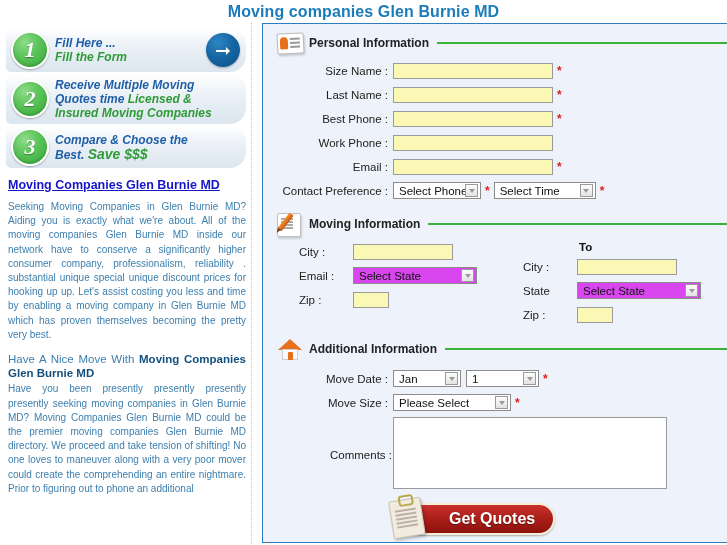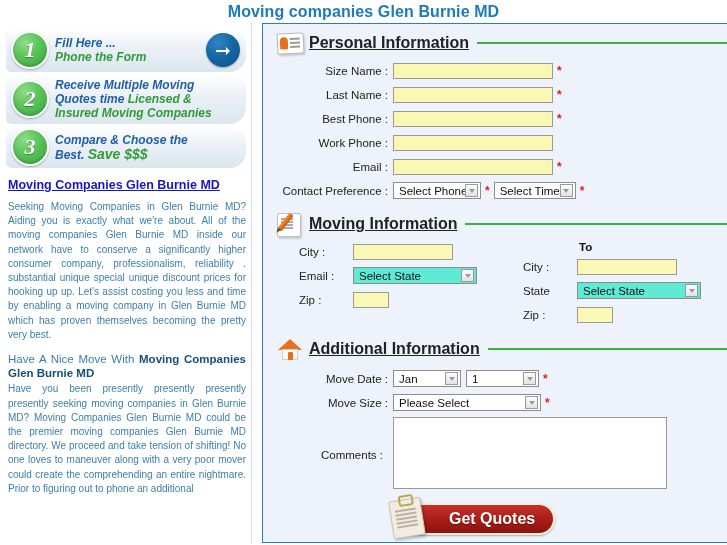--- a/index.html
+++ b/index.html
@@ -175,27 +175,26 @@
   }
   .sect-icon {
     flex: 0 0 30px;
     width: 30px;
     height: 26px;
     position: relative;
     margin-left: 4px;
     margin-right: 4px;
   }
   .sect-title {
-    font-size: 16px;
+    font-size: 12px;
     font-weight: bold;
     color: #222222;
     white-space: nowrap;
     padding-right: 8px;
     font-family: "Liberation Sans", sans-serif;
-    text-decoration: underline;
   }
   .sect-rule {
     flex: 1 1 auto;
     height: 2px;
     background: #3bb33b;
   }
 
   
   .ico-card {
     position: absolute;
@@ -333,45 +332,45 @@
     background: #ffffff;
     box-sizing: border-box;
     display: inline-flex;
     align-items: center;
     font-size: 11.5px;
     color: #111111;
     position: relative;
     padding-left: 5px;
     font-family: "Liberation Sans", sans-serif;
   }
-  .fsel.yellow { background: #5eead4; }
+  .fsel.yellow { background: #d946ef; }
   .fsel .arrow {
     position: absolute;
     right: 2px; top: 1px;
     width: 13px; height: 13px;
     background: linear-gradient(to bottom, #fdfdfd 0%, #e3e3e3 100%);
     border: 1px solid #9a9a9a;
     box-sizing: border-box;
     display: flex;
     align-items: center;
     justify-content: center;
   }
   .fsel .arrow::after {
     content: "";
     width: 0; height: 0;
     border-left: 3px solid transparent;
     border-right: 3px solid transparent;
     border-top: 4px solid #9a9a9a;
   }
   .sel-phone { width: 88px; }
-  .sel-time { width: 82px; }
+  .sel-time { width: 102px; }
   .sel-state { width: 124px; }
   .sel-month { width: 68px; }
   .sel-day { width: 73px; }
-  .sel-size { width: 148px; }
+  .sel-size { width: 118px; }
 
   
   .fromto {
     display: flex;
     margin-top: 2px;
     padding-left: 28px;
   }
   .ft-col { width: 224px; }
   .ft-head {
     font-size: 11.5px;
@@ -419,21 +418,21 @@
   
   .comment-row {
     display: flex;
     align-items: flex-start;
     margin-top: 4px;
   }
   .comment-label {
     width: 122px;
     flex: 0 0 122px;
     text-align: right;
-    padding-right: 10px;
+    padding-right: 1px;
     font-size: 11.5px;
     color: #222222;
     box-sizing: border-box;
     padding-top: 32px;
     font-family: "Liberation Sans", sans-serif;
   }
   .comment-box {
     width: 274px;
     height: 72px;
     background: #ffffff;
@@ -510,21 +509,21 @@
   <div class="columns">
 
     <div class="left-col">
 
       <div class="steps">
 
         <div class="step step1">
           <div class="step-badge">1</div>
           <div class="step-text">
             <span class="blu">Fill Here ...</span><br>
-            <span class="grn">Phone the Form</span>
+            <span class="grn">Fill the Form</span>
           </div>
           <div class="step-arrow">➞</div>
         </div>
 
         <div class="step step2">
           <div class="step-badge">2</div>
           <div class="step-text">
             <span class="blu">Receive Multiple Moving</span><br>
             <span class="blu">Quotes time </span><span class="grn">Licensed &amp;</span><br>
             <span class="grn">Insured Moving Companies</span>

